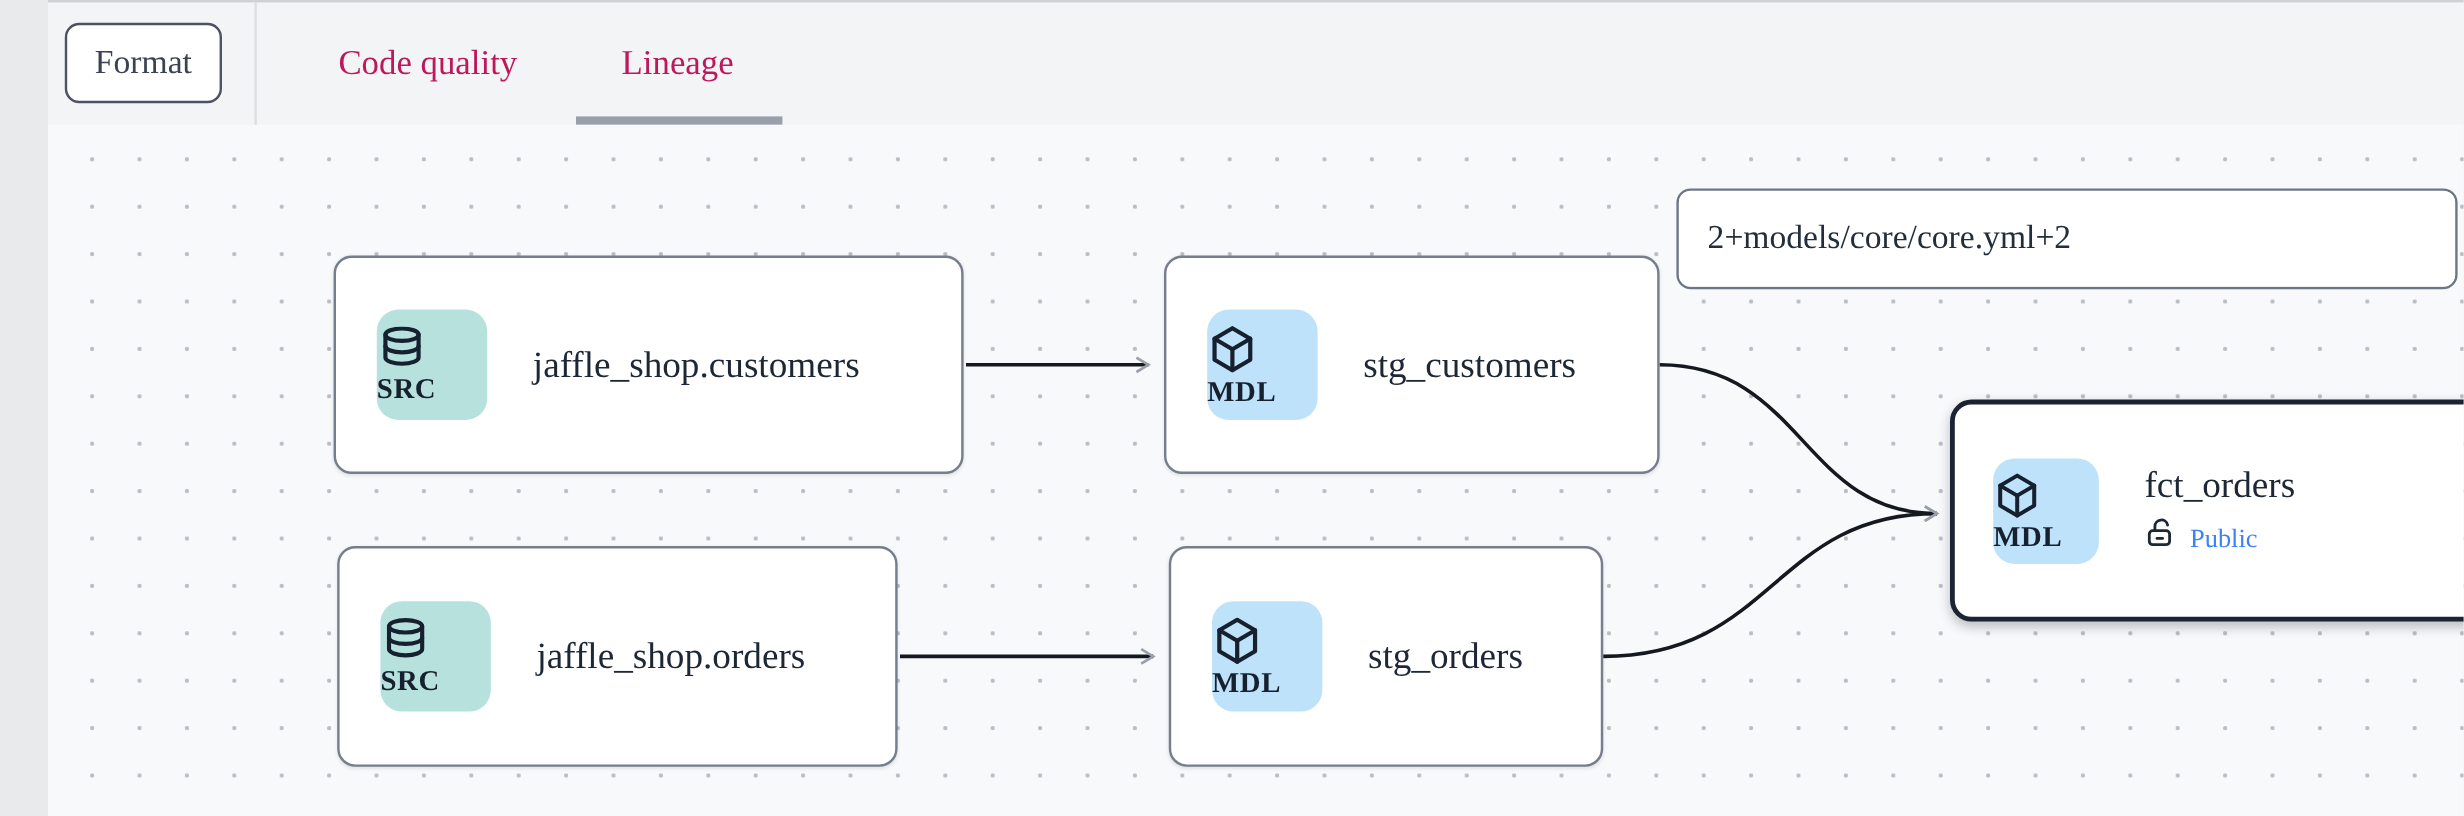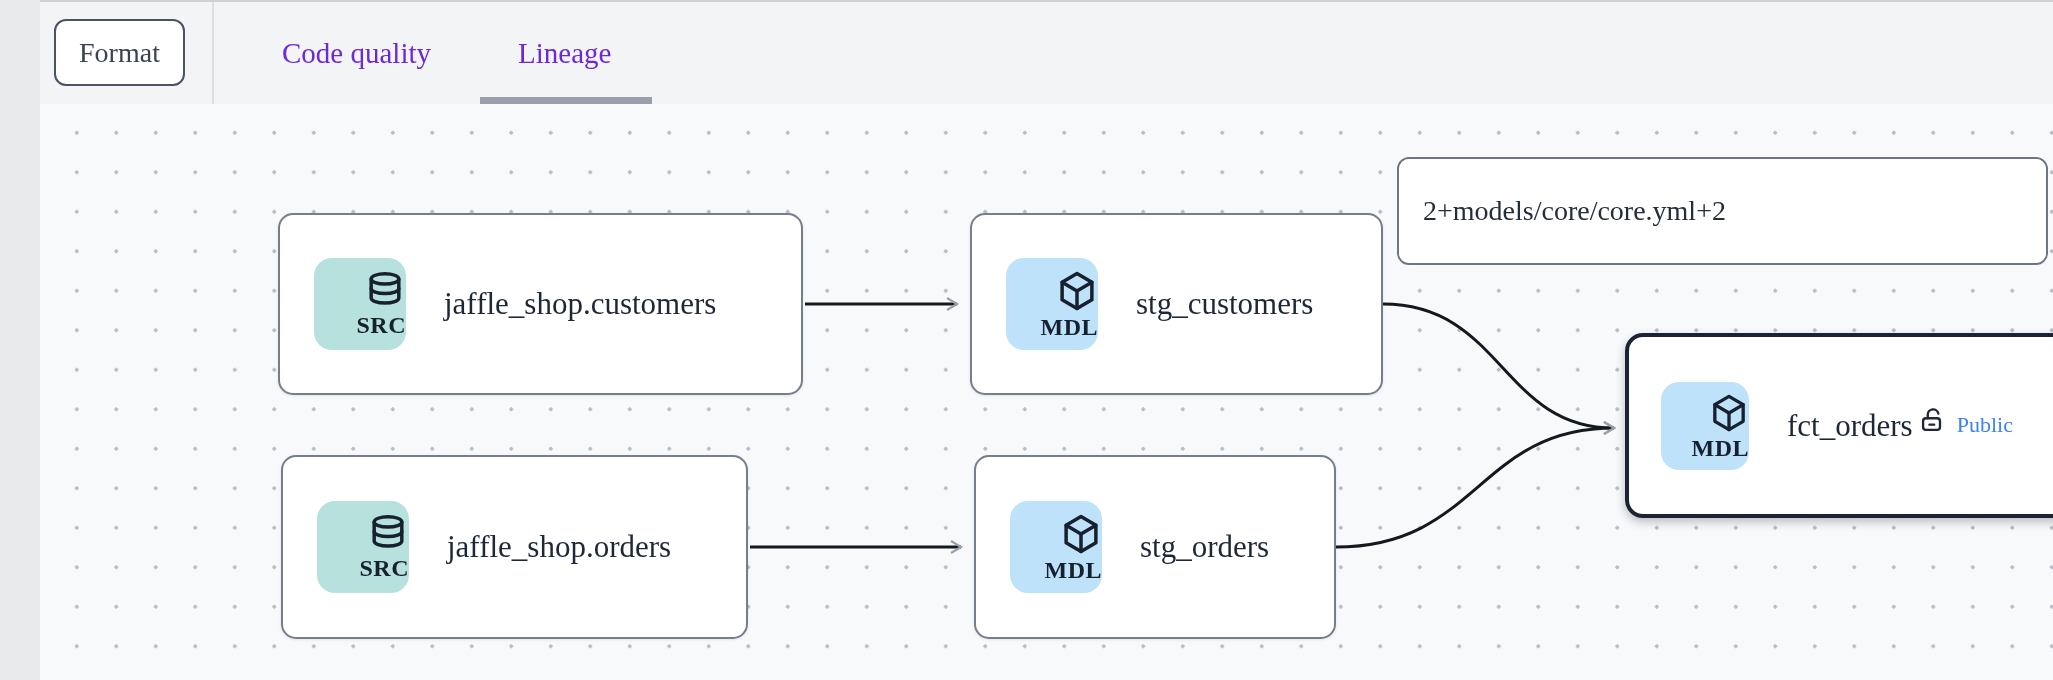--- a/index.html
+++ b/index.html
@@ -17,21 +17,21 @@
     position:absolute;left:14px;top:17px;width:131px;height:67px;
     background:#ffffff;border:2.5px solid #4a5263;border-radius:12px;
     font-family:inherit;font-size:28px;font-weight:500;color:#3b4353;
     display:flex;align-items:center;justify-content:center;cursor:pointer;
   }
   .topbar-divider{
     position:absolute;left:172px;top:0;width:2px;height:102px;background:#dddee1;
   }
   .tab{
     position:absolute;top:0;height:102px;display:flex;align-items:center;
-    font-size:29px;font-weight:500;color:#6d28d9;cursor:pointer;white-space:nowrap;
+    font-size:29px;font-weight:500;color:#be185d;cursor:pointer;white-space:nowrap;
   }
   .tab.code{left:242px;}
   .tab.lineage{left:478px;}
   .tab-underline{
     position:absolute;left:440px;bottom:0;width:172px;height:7px;background:#99a0ab;
   }
   
   .canvas{
     position:absolute;left:0;top:104px;width:2053px;height:576px;
     background-color:#f8f9fb;
@@ -44,39 +44,39 @@
     position:absolute;background:#ffffff;border:2.5px solid #767d8b;border-radius:15px;
     box-sizing:border-box;display:flex;align-items:center;padding-left:34px;
     box-shadow:0 1px 3px rgba(30,40,60,.10);cursor:pointer;
   }
   .node.selected{
     border:4.5px solid #1c2433;border-radius:18px;
     box-shadow:0 4px 10px rgba(25,32,46,.28);
   }
   .node-icon{
     width:92px;height:92px;border-radius:18px;flex:0 0 auto;
-    display:flex;flex-direction:column;align-items:flex-end;justify-content:center;
+    display:flex;flex-direction:column;align-items:flex-start;justify-content:center;
   }
   .node-icon.src{background:#b7e1dd;}
   .node-icon.mdl{background:#bde2f9;}
   .node-icon svg{display:block;margin-top:4px;}
   .node-icon .icon-type{font-size:24px;font-weight:600;color:#16202e;line-height:30px;letter-spacing:.5px;}
   .node-label{font-size:31px;font-weight:500;color:#1e2736;margin-left:38px;white-space:nowrap;}
-  .node-text-col{margin-left:38px;display:flex;flex-direction:row;gap:6px;}
+  .node-text-col{margin-left:38px;display:flex;flex-direction:column;gap:6px;}
   .node-title{font-size:31px;font-weight:500;color:#1e2736;line-height:40px;white-space:nowrap;}
   .node-access{display:flex;align-items:flex-start;gap:10px;font-size:22px;color:#3b82f6;line-height:38px;}
   
   .n-customers{left:238px;top:213px;width:525px;height:182px;}
   .n-stg-customers{left:930px;top:213px;width:413px;height:182px;}
   .n-orders{left:241px;top:455px;width:467px;height:184px;}
   .n-stg-orders{left:934px;top:455px;width:362px;height:184px;}
   .n-fct-orders{left:1585px;top:333px;width:452px;height:185px;padding-left:32px;}
   
   .selector-group{
-    position:absolute;left:1357px;top:157px;width:651px;height:108px;
+    position:absolute;left:1357px;top:157px;width:651px;height:84px;
     border:2.5px solid #6e7684;border-radius:12px;box-sizing:border-box;
     display:flex;overflow:hidden;background:#22c55e;gap:10px;
   }
   .selector-input{
     flex:1 1 auto;min-width:0;border:none;outline:none;background:#ffffff;
     font-family:inherit;font-size:28px;color:#242d3c;padding:0 0 0 24px;
   }
   .update-graph-btn{
     flex:0 0 228px;border:none;border-left:2.5px solid #6e7684;background:#ececee;
     font-family:inherit;font-size:28px;color:#454d5b;cursor:pointer;

